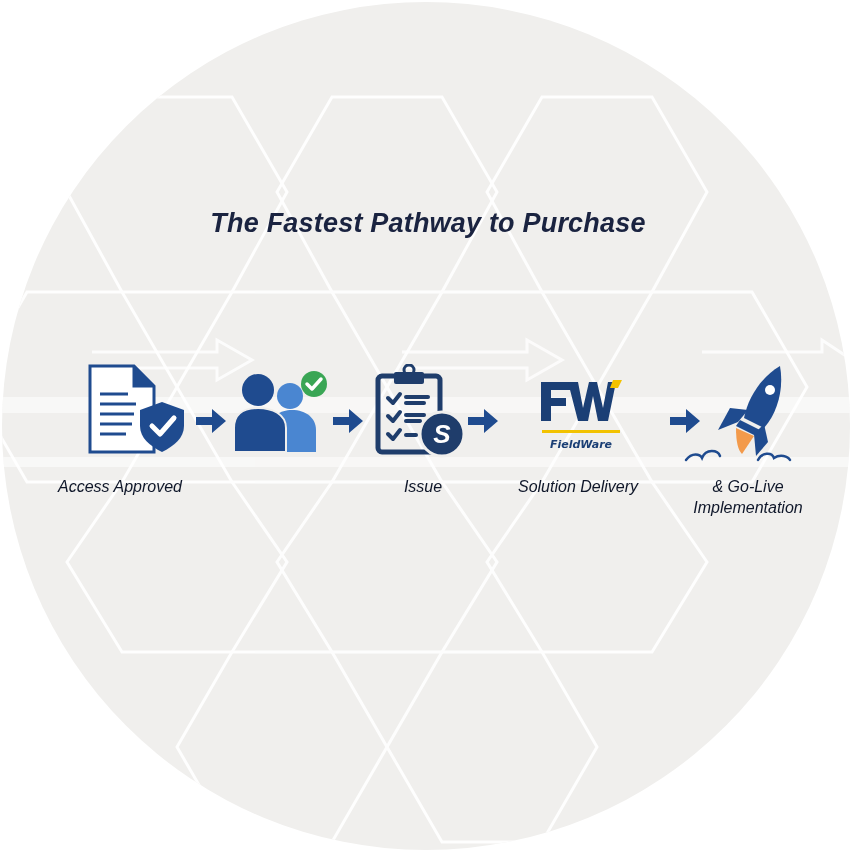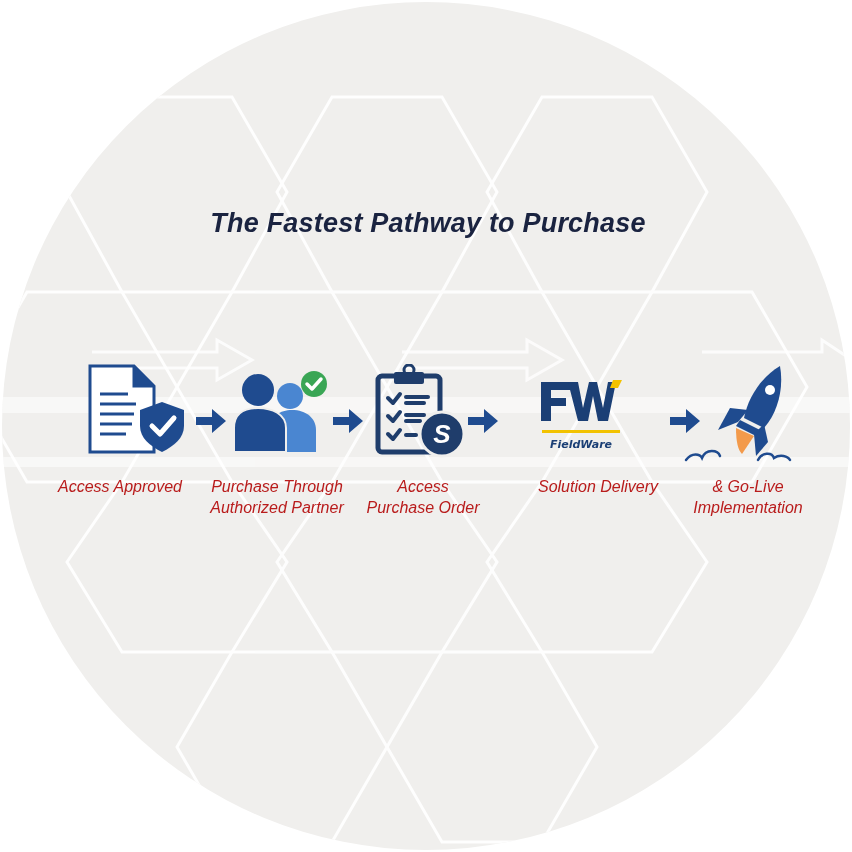--- a/index.html
+++ b/index.html
@@ -1,20 +1,20 @@
 <!DOCTYPE html>
 <html><head>
 <meta charset="utf-8">
 <style>
   html, body { margin:0; padding:0; }
   body { width:852px; height:852px; background:#ffffff; position:relative; overflow:hidden; font-family:"Liberation Sans", sans-serif; }
   .circle { position:absolute; left:2px; top:2px; width:848px; height:848px; border-radius:50%; background:#f0efed; overflow:hidden;font-style:italic; }
   .hex-bg { position:absolute; left:0; top:0; width:852px; height:852px; }
   .title { position:absolute; left:0; width:852px; top:206px; text-align:center; font-size:27px; font-weight:bold; color:#1a2340; letter-spacing:0.2px; }
-  .step { position:absolute; text-align:center; color:#b91c1c; font-size:16px; line-height:21px; }
+  .step { position:absolute; text-align:center; color:#0f172a; font-size:16px; line-height:21px; }
   .icon { position:absolute; }
   .arrow { position:absolute; }
 </style>
 </head>
 <body>
 
 <div class="circle">
   <svg class="hex-bg" viewBox="0 0 852 852">
     <g fill="none" stroke="#ffffff" stroke-width="3" opacity="0.9">
       <polygon points="120,95 230,95 285,190 230,290 120,290 65,190"></polygon>
@@ -119,28 +119,23 @@
     <path d="M54,66 L72,74 L60,92 C56,88 54,80 54,66 Z" fill="#f39a4b"></path>
     <g fill="none" stroke="#1f4b8f" stroke-width="2.5" stroke-linecap="round">
       <path d="M4,98 C10,90 18,92 20,96 C24,86 36,88 38,94"></path>
       <path d="M76,98 C80,90 90,90 92,96 C98,92 106,94 108,98"></path>
     </g>
   </svg>
 
   <div class="step" style="left:38px;top:474px;width:160px;">
     <div>Access Approved</div>
   </div>
-  <div class="step" style="left:194px;top:474px;width:162px;">
-    <div>Purchase Through</div>
-    <div>Authorized Partner</div>
+  <div class="step" style="left:350px;top:474px;width:142px;">
+    <div>Issue</div>
   </div>
-  <div class="step" style="left:350px;top:474px;width:142px;">
-    <div>Access</div>
-    <div>Purchase Order</div>
-  </div>
-  <div class="step" style="left:516px;top:474px;width:160px;">
+  <div class="step" style="left:496px;top:474px;width:160px;">
     <div>Solution Delivery</div>
   </div>
   <div class="step" style="left:668px;top:474px;width:156px;">
     <div>&amp; Go-Live</div>
     <div>Implementation</div>
   </div>
 </div>
 
 </body></html>

